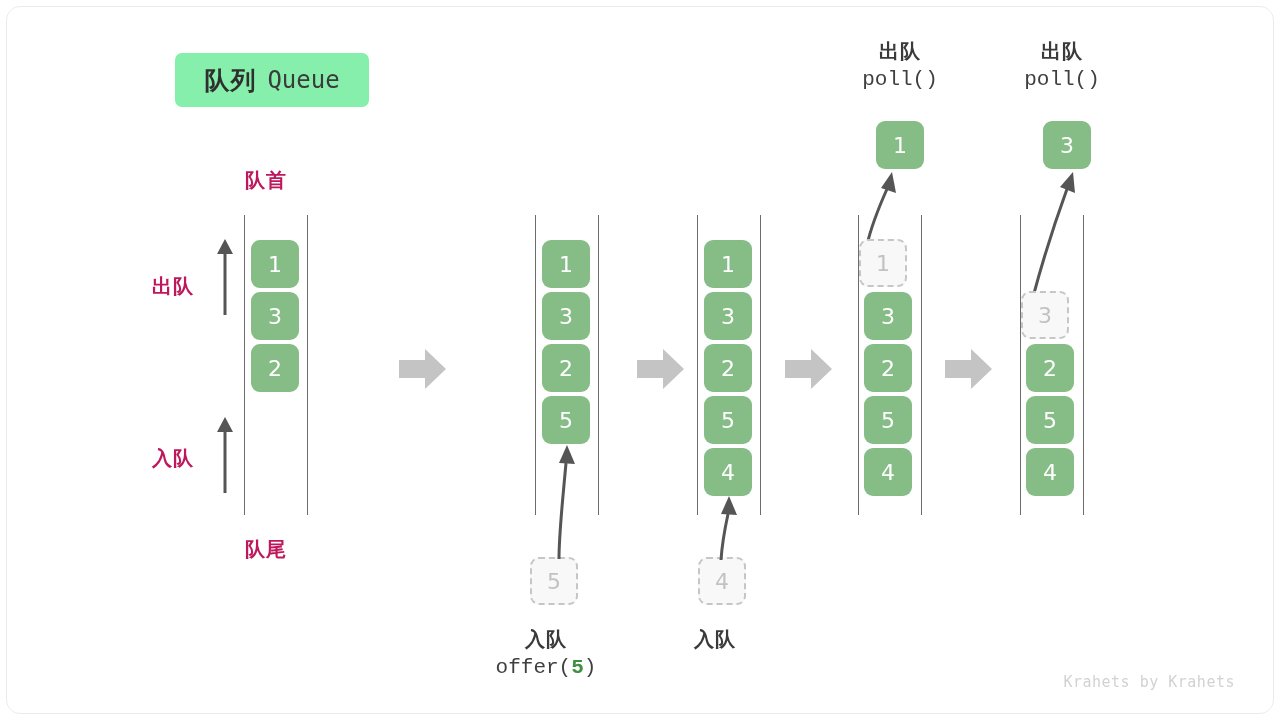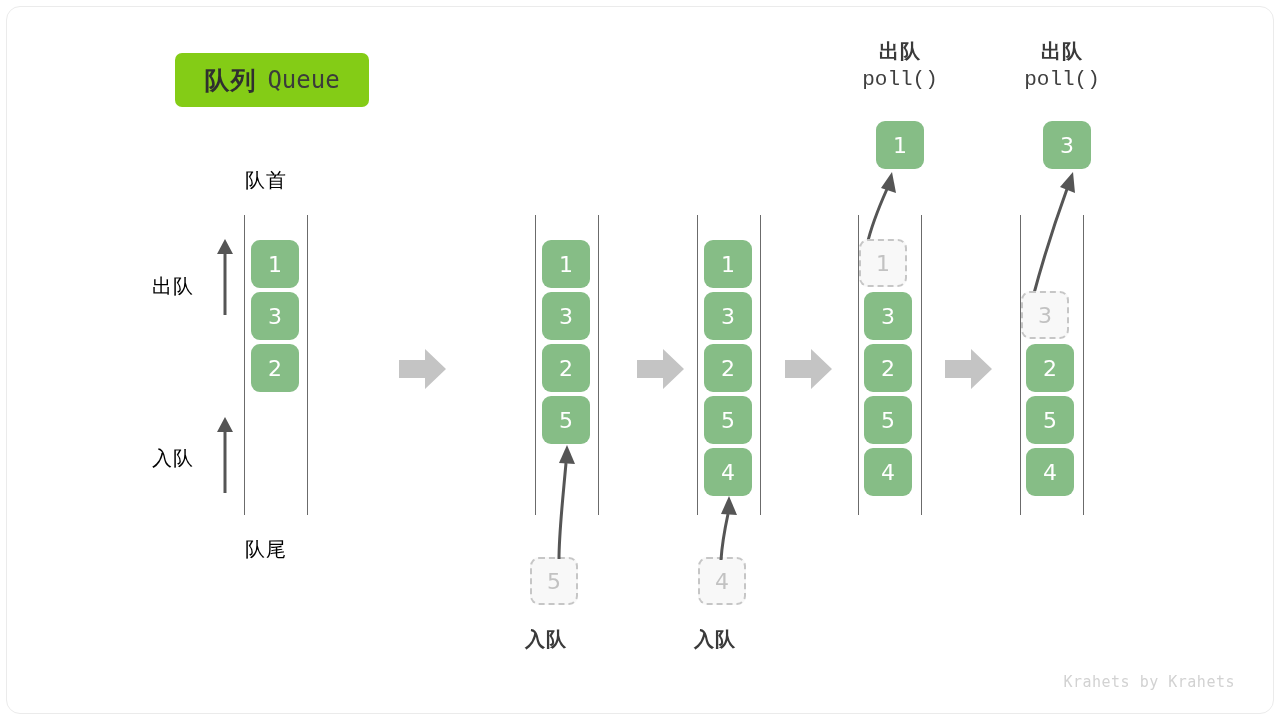--- a/index.html
+++ b/index.html
@@ -23,21 +23,21 @@
     border-radius: 14px;
   }
 
   
   #title-badge {
     position: absolute;
     left: 168px;
     top: 46px;
     width: 194px;
     height: 54px;
-    background: #84cc16;
+    background: #86efac;
     border-radius: 7px;
     display: flex;
     align-items: center;
     justify-content: center;
     gap: 11px;
   }
   #title-badge .cn {
     font-size: 25px;
     font-weight: bold;
     color: #2f2f2f;
@@ -46,22 +46,22 @@
   #title-badge .en {
     font-family: "DejaVu Sans Mono", "Liberation Mono", monospace;
     font-size: 24px;
     color: #3b3b3b;
   }
 
   
   .cn-label {
     position: absolute;
     font-size: 20px;
-    font-weight: normal;
-    color: #000000;
+    font-weight: bold;
+    color: #be185d;
     letter-spacing: 1px;
     white-space: nowrap;
   }
 
   .op-label {
     position: absolute;
     text-align: center;
     white-space: nowrap;
   }
   .op-label .cn {
@@ -176,20 +176,21 @@
 
   <div class="cell ghost" style="left:523px; top:550px;">5</div>
 
   <svg class="motion-arrow" style="left:530px; top:430px;" width="50" height="125" viewBox="0 0 50 125">
     <path d="M 22,122 C 22,95 26,60 29,26" stroke="#555" stroke-width="3" fill="none"></path>
     <polygon points="30,8 22,26 38,27" fill="#555"></polygon>
   </svg>
 
   <div class="op-label" style="left:474px; top:618px; width:130px;">
     <span class="cn">入队</span>
+    <span class="code"><span>offer(</span><span class="num">5</span><span>)</span></span>
   </div>
 
   <svg class="step-arrow" style="left:630px; top:340px;" width="48" height="44" viewBox="0 0 48 44">
     <polygon points="0,13 26,13 26,2 47,22 26,42 26,31 0,31" fill="#c4c4c4"></polygon>
   </svg>
 
   <div class="rail" style="left:690px; top:208px; height:300px;"></div>
   <div class="rail" style="left:753px; top:208px; height:300px;"></div>
 
   <div class="cell solid" style="left:697px; top:233px;">1</div>

